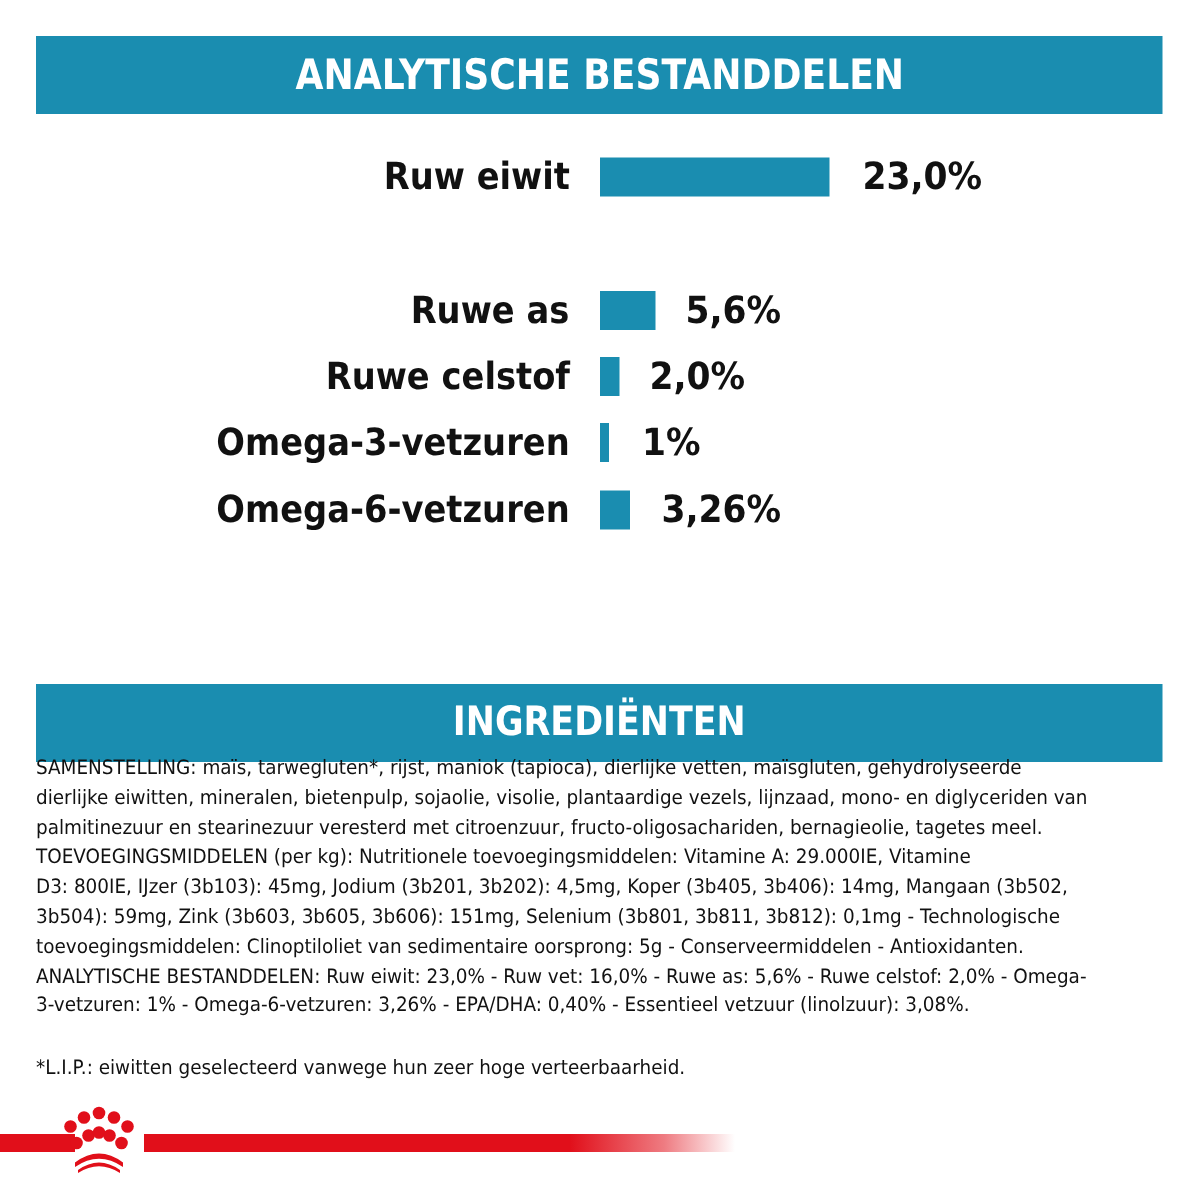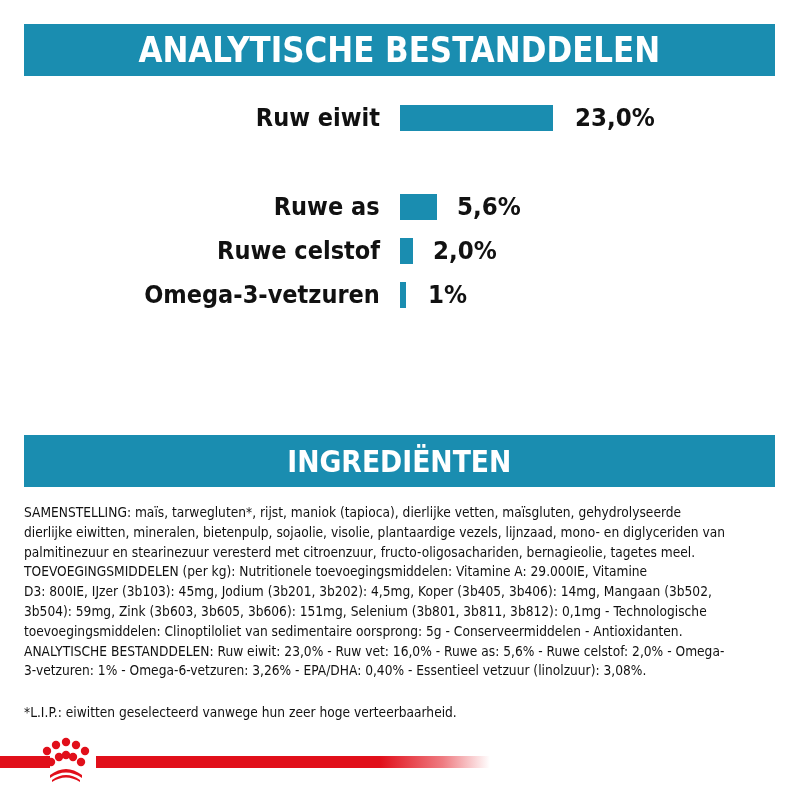--- a/index.html
+++ b/index.html
@@ -1,20 +1,20 @@
 <!DOCTYPE html>
 <html><head>
 <meta charset="utf-8">
 <style>
   html, body { margin:0; padding:0; background:#ffffff; }
   body { width:800px; height:800px; position:relative; overflow:hidden; font-family:"DejaVu Sans", sans-serif; color:#111; }
   .banner { position:absolute; left:24px; width:751px; background:#1a8db0; color:#fff; text-align:center; font-weight:bold; font-family:"DejaVu Sans", sans-serif; letter-spacing:0px; }
-  #banner1 { top:24px; height:52px; line-height:52px; font-size:36px; transform:scaleX(0.86); transform-origin:center; }
+  #banner1 { top:24px; height:52px; line-height:52px; font-size:28px; transform:scaleX(0.86); transform-origin:center; }
   #banner1 .t, #banner2 .t { display:inline-block; }
-  #banner2 { top:435px; height:52px; line-height:52px; font-size:31px; }
+  #banner2 { top:456px; height:52px; line-height:52px; font-size:27px; }
   .chart { position:absolute; left:0; top:96px; width:800px; height:310px; }
   .row { position:absolute; left:0; width:800px; height:44px; }
   .lbl { position:absolute; right:420px; top:0; height:44px; line-height:44px; font-size:25px; font-weight:bold; white-space:nowrap; text-align:right; transform:scaleX(0.9); transform-origin:right center; }
   .bar { position:absolute; left:400px; top:9px; height:26px; background:#1a8db0; }
   .val { position:absolute; top:0; height:44px; line-height:44px; font-size:25px; font-weight:bold; white-space:nowrap; transform:scaleX(0.92); transform-origin:left center; }
   .ingredients { position:absolute; left:24px; top:503px; width:752px; font-size:13.2px; line-height:19.8px; color:#111; transform:scaleX(0.93); transform-origin:left top; width:810px; }
   .ingredients p { margin:0; }
   .footnote { position:absolute; left:24px; top:704px; font-size:13.2px; line-height:18px; transform:scaleX(0.93); transform-origin:left top; white-space:nowrap; }
   .footer { position:absolute; left:0; top:735px; width:800px; height:60px; }
   .redline-left { position:absolute; left:0; top:21px; width:50px; height:12px; background:#e10f1a; }
@@ -41,20 +41,25 @@
   </div>
   <div class="row" style="top:133px;text-decoration:underline;">
     <span class="lbl">Ruwe celstof</span>
     <div class="bar" style="width:13px;"></div>
     <span class="val" style="left:433px;">2,0%</span>
   </div>
   <div class="row" style="top:177px;">
     <span class="lbl">Omega-3-vetzuren</span>
     <div class="bar" style="width:6px;"></div>
     <span class="val" style="left:428px;">1%</span>
+  </div>
+  <div class="row" style="top:222px;">
+    <span class="lbl">Omega-6-vetzuren</span>
+    <div class="bar" style="width:20px;"></div>
+    <span class="val" style="left:441px;">3,26%</span>
   </div>
 </div>
 
 <div id="banner2" class="banner">
   <span class="t" style="transform:scaleX(0.86);">INGREDIËNTEN</span>
 </div>
 
 <div class="ingredients">
   <p>SAMENSTELLING: maïs, tarwegluten*, rijst, maniok (tapioca), dierlijke vetten, maïsgluten, gehydrolyseerde</p>
   <p>dierlijke eiwitten, mineralen, bietenpulp, sojaolie, visolie, plantaardige vezels, lijnzaad, mono- en diglyceriden van</p>

